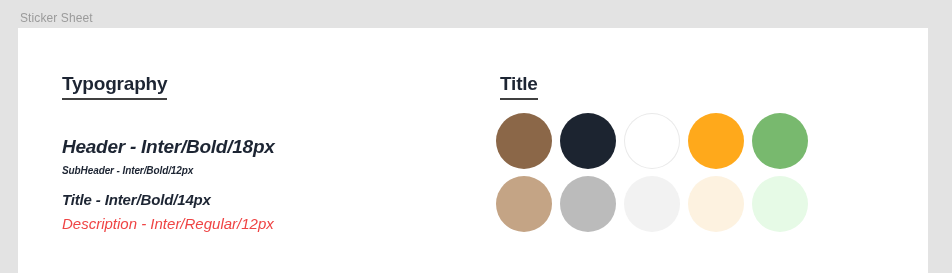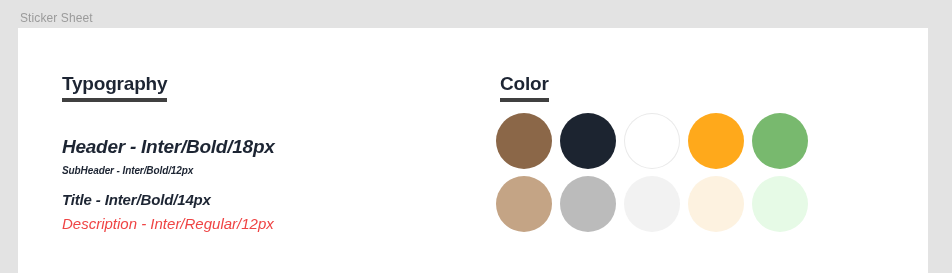--- a/index.html
+++ b/index.html
@@ -52,21 +52,21 @@
   }
 
   
   .section-heading {
     position: absolute;
     font-size: 19px;
     font-weight: bold;
     color: #1d2533;
     letter-spacing: -0.2px;
     padding-bottom: 3px;
-    border-bottom: 4px solid #404040;
+    border-bottom: 2px solid #404040;
     display: inline-block;
     white-space: nowrap;
   }
 
   #typography-heading { left: 44px; top: 45px; }
   #color-heading      { left: 482px; top: 45px; }
 
   
   .type-list {
     position: absolute;
@@ -146,21 +146,21 @@
 
       <div class="section-heading" id="typography-heading">Typography</div>
 
       <div class="type-list">
         <div class="type-sample type-header">Header - Inter/Bold/18px</div>
         <div class="type-sample type-subheader">SubHeader - Inter/Bold/12px</div>
         <div class="type-sample type-title">Title - Inter/Bold/14px</div>
         <div class="type-sample type-description">Description - Inter/Regular/12px</div>
       </div>
 
-      <div class="section-heading" id="color-heading">Color</div>
+      <div class="section-heading" id="color-heading">Title</div>
 
       <div class="swatch-grid" id="swatch-grid">
           <div class="swatch-row">
             <div class="swatch" style="background: rgb(139, 103, 72);"></div>
             <div class="swatch" style="background: rgb(28, 36, 48);"></div>
             <div class="swatch" style="background: rgb(255, 255, 255); box-shadow: rgb(234, 234, 234) 0px 0px 0px 1px inset;"></div>
             <div class="swatch" style="background: rgb(255, 169, 27);"></div>
             <div class="swatch" style="background: rgb(120, 185, 110);"></div>
           </div>
           <div class="swatch-row">

